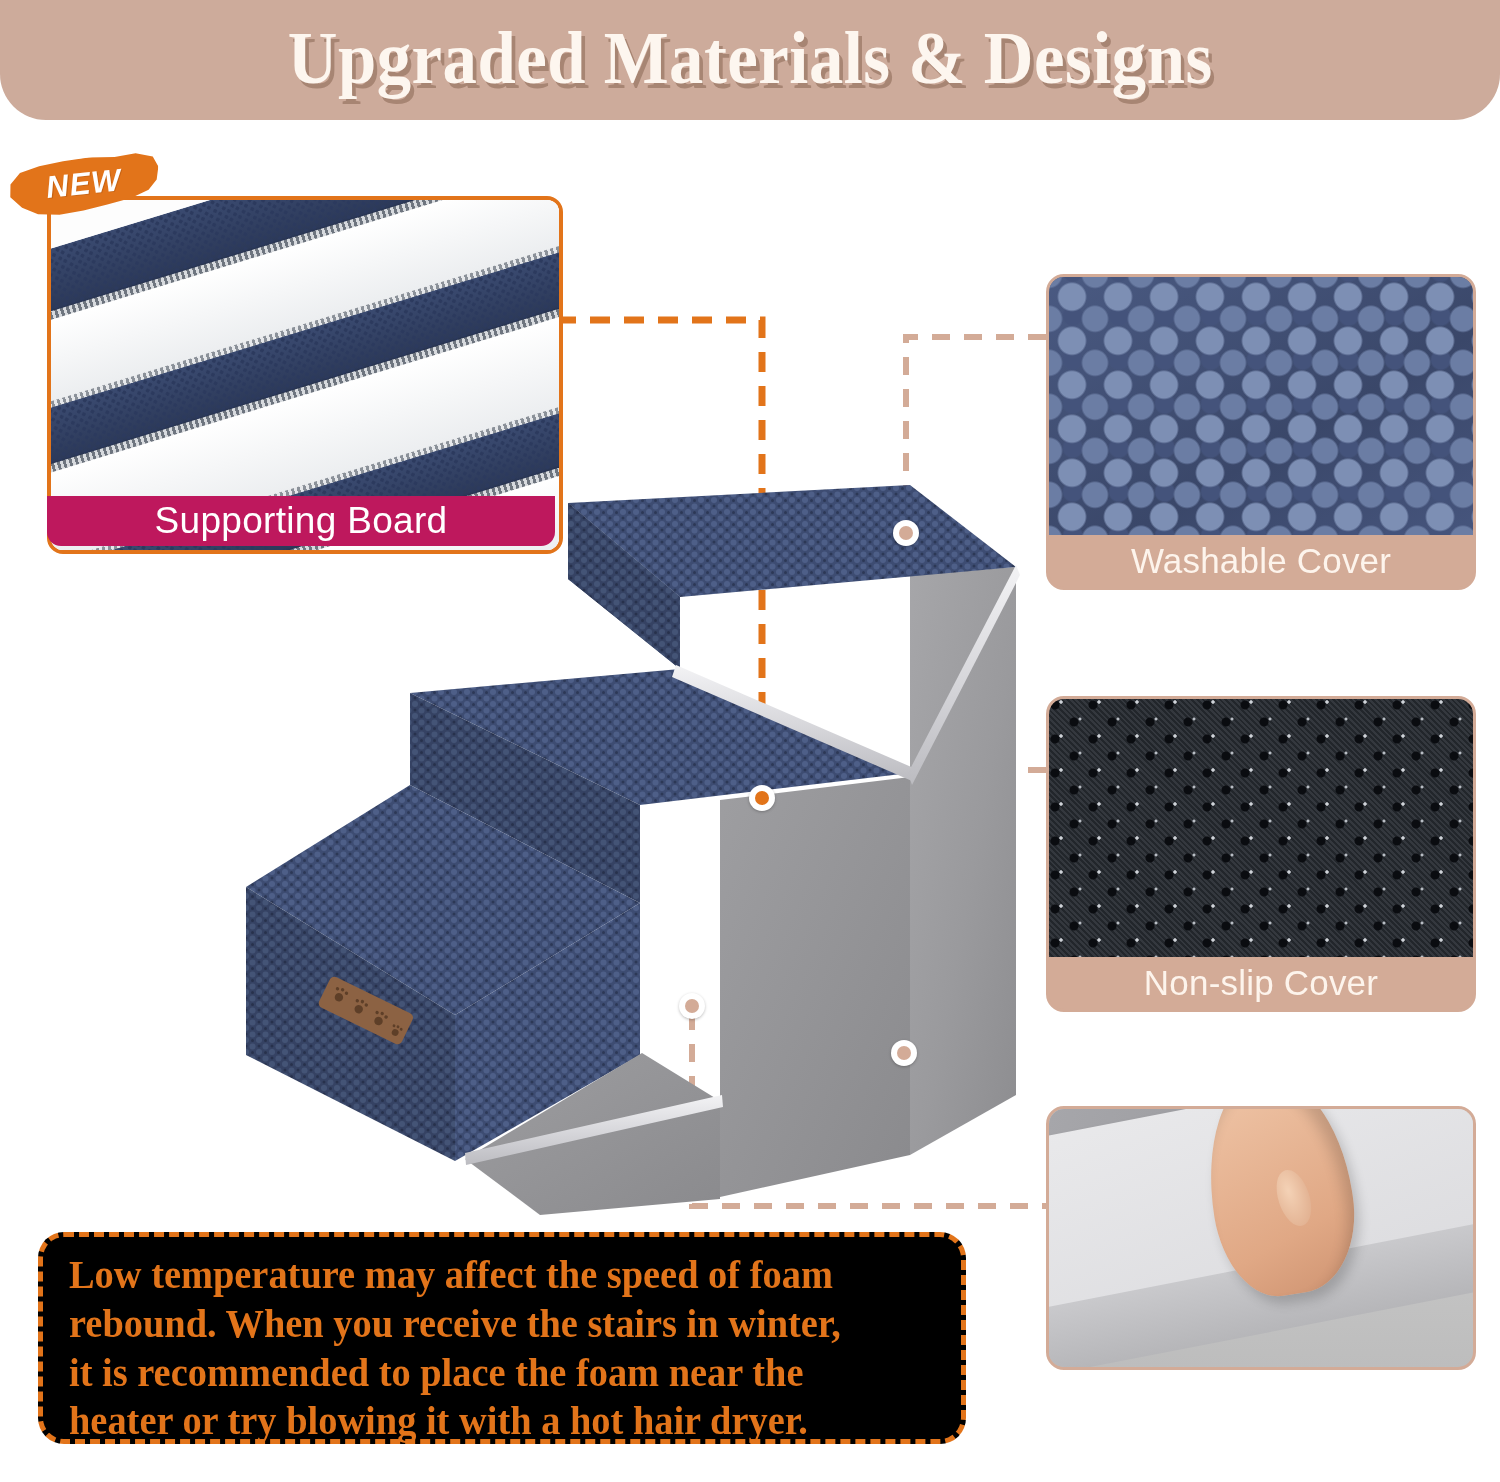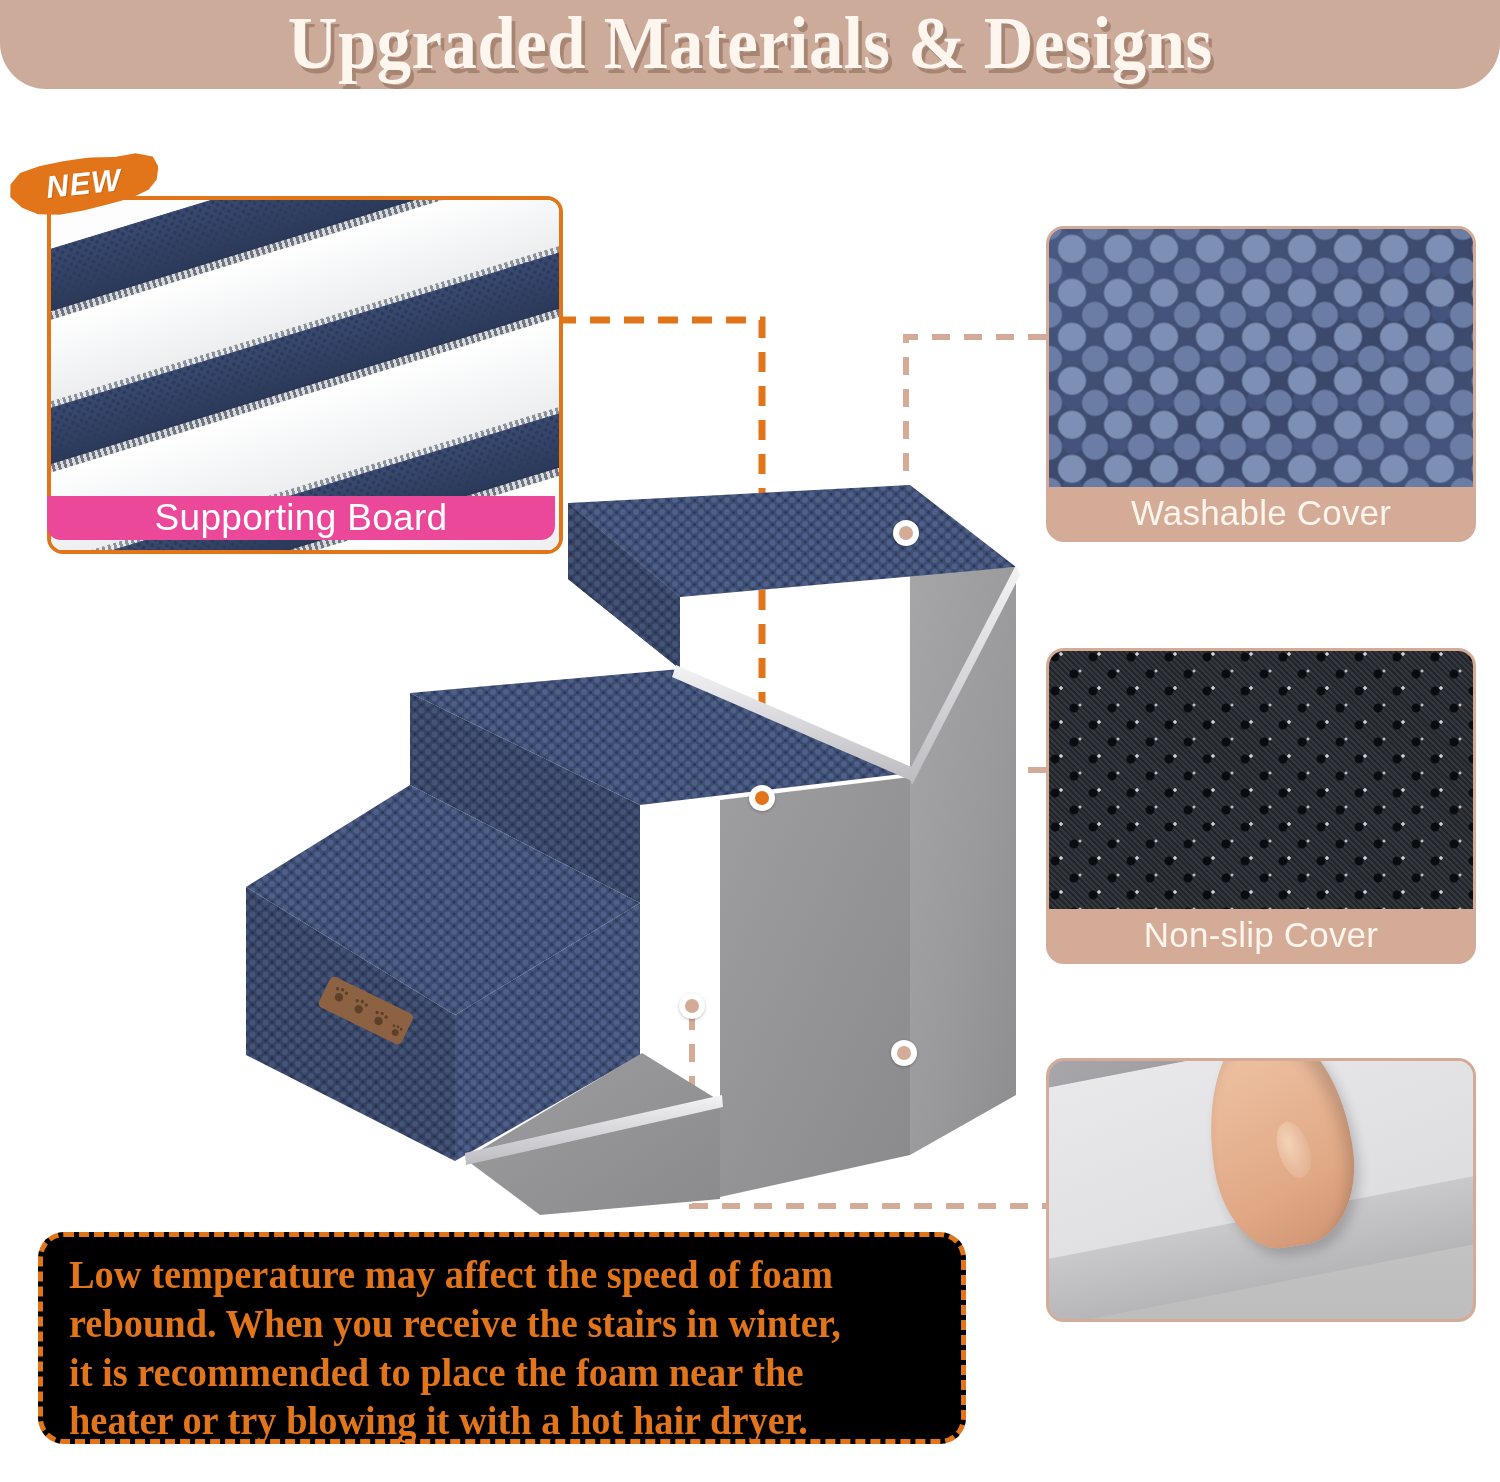--- a/index.html
+++ b/index.html
@@ -1,21 +1,21 @@
 <!DOCTYPE html>
 <html><head>
 <meta charset="utf-8">
 <style>
   html,body{margin:0;padding:0;background:#ffffff;}
   body{width:1500px;height:1482px;position:relative;overflow:hidden;
        font-family:"Liberation Sans",sans-serif;}
 
   
   .header-banner{
-    position:absolute;left:0;top:0;width:1500px;height:89px;
+    position:absolute;left:0;top:0;width:1500px;height:120px;
     background:#cdab9b;
     border-bottom-left-radius:46px;border-bottom-right-radius:46px;
     display:flex;align-items:center;justify-content:center;
   }
   .header-title{
     font-family:"Liberation Serif",serif;
     font-weight:bold;
     font-size:74px;
     letter-spacing:0.5px;
     color:#fdf6ef;
@@ -43,22 +43,22 @@
       linear-gradient(180deg,#3a4a70,#2b3857);
   }
   .band.white{background:linear-gradient(180deg,#ffffff,#eceef0);
       box-shadow:0 3px 5px rgba(0,0,0,.10);}
   .band.zip{background:repeating-linear-gradient(90deg,#d7dade 0 3px,#6e757f 3px 6px);
       height:9px;box-shadow:0 0 2px rgba(0,0,0,.35);}
   .band.zip2{background:repeating-linear-gradient(90deg,#e6e8eb 0 3px,#8b9199 3px 6px);
       height:7px;}
 
   .sb-label{
-    position:absolute;left:47px;top:496px;width:508px;height:44px;
-    background:#ec4899;
+    position:absolute;left:47px;top:496px;width:508px;height:50px;
+    background:#be185d;
     border-bottom-left-radius:14px;border-bottom-right-radius:14px;
     display:flex;align-items:center;justify-content:center;
     color:#ffffff;font-size:37px;letter-spacing:0.3px;
   }
 
   
   .new-badge{
     position:absolute;left:8px;top:157px;width:152px;height:58px;
     transform:rotate(-6deg);
   }
@@ -70,21 +70,21 @@
   }
   .new-text{
     position:absolute;inset:0;display:flex;align-items:center;justify-content:center;
     color:#ffffff;font-weight:bold;font-style:italic;font-size:31px;
     letter-spacing:1px;text-shadow:1px 1px 0 rgba(150,70,10,.35);
     padding-bottom:4px;
   }
 
   
   .f-card{position:absolute;width:424px;border:3px solid #d3ab97;border-radius:18px;
-          overflow:hidden;background:#d3ab97;}
+          overflow:hidden;background:#d3ab97;margin-top:48px;}
   .f-photo{width:100%;height:258px;position:relative;overflow:hidden;display:block;}
   .f-label{height:52px;background:#d3ab97;display:flex;align-items:center;
            justify-content:center;color:#fdf4ec;font-size:35px;letter-spacing:.2px;}
 
   #card-washable{left:1046px;top:226px;}
   #card-nonslip {left:1046px;top:648px;}
   #card-foam    {left:1046px;top:1058px;}
 
   
   .tex-chenille{background:

